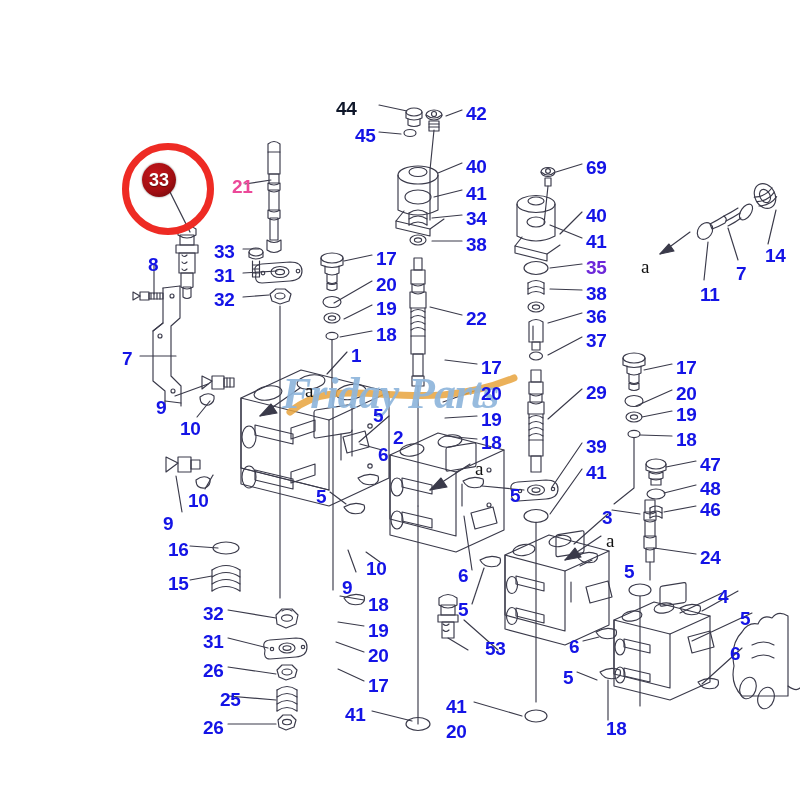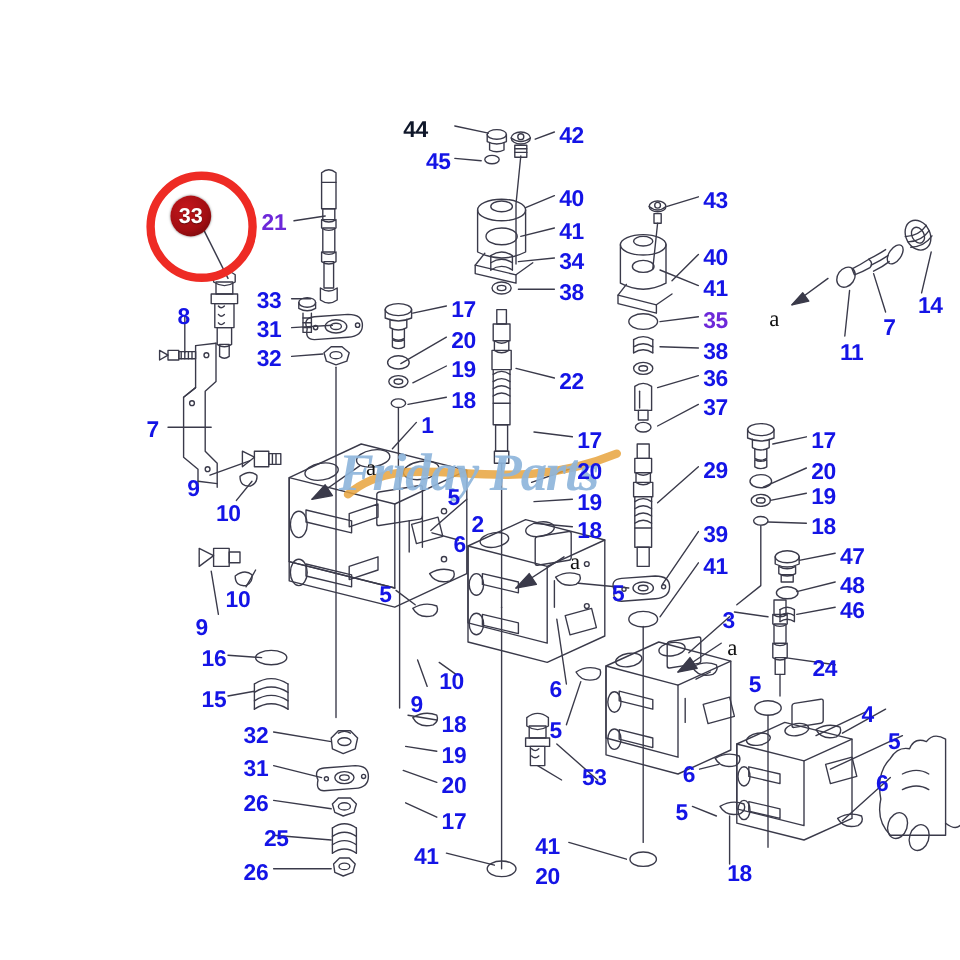--- a/index.html
+++ b/index.html
@@ -621,22 +621,22 @@
   <div id="hl-ring"></div>
   <div id="hl-badge">
     <span>33</span>
   </div>
 
   <div id="callout-layer">
       <div class="lbl" style="left: 336px; top: 99px; color: #0f172a;">44</div>
       <div class="lbl" style="left: 466px; top: 104px; color: rgb(20, 20, 230);">42</div>
       <div class="lbl" style="left: 355px; top: 126px; color: rgb(20, 20, 230);">45</div>
       <div class="lbl" style="left: 466px; top: 157px; color: rgb(20, 20, 230);">40</div>
-      <div class="lbl" style="left: 586px; top: 158px; color: rgb(20, 20, 230);">43</div>
-      <div class="lbl" style="left: 218px; top: 177px; color: #6d28d9;">21</div>
+      <div class="lbl" style="left: 586px; top: 158px; color: rgb(20, 20, 230);">69</div>
+      <div class="lbl" style="left: 232px; top: 177px; color: #ec4899;">21</div>
       <div class="lbl" style="left: 466px; top: 184px; color: rgb(20, 20, 230);">41</div>
       <div class="lbl" style="left: 586px; top: 206px; color: rgb(20, 20, 230);">40</div>
       <div class="lbl" style="left: 466px; top: 209px; color: rgb(20, 20, 230);">34</div>
       <div class="lbl" style="left: 586px; top: 232px; color: rgb(20, 20, 230);">41</div>
       <div class="lbl" style="left: 466px; top: 235px; color: rgb(20, 20, 230);">38</div>
       <div class="lbl" style="left: 214px; top: 242px; color: rgb(20, 20, 230);">33</div>
       <div class="lbl" style="left: 765px; top: 246px; color: rgb(20, 20, 230);">14</div>
       <div class="lbl" style="left: 376px; top: 249px; color: rgb(20, 20, 230);">17</div>
       <div class="lbl" style="left: 586px; top: 258px; color: #6d28d9;">35</div>
       <div class="lbl" style="left: 736px; top: 264px; color: rgb(20, 20, 230);">7</div>
@@ -672,21 +672,21 @@
       <div class="lbl" style="left: 700px; top: 455px; color: rgb(20, 20, 230);">47</div>
       <div class="lbl" style="left: 316px; top: 487px; color: rgb(20, 20, 230);">5</div>
       <div class="lbl" style="left: 700px; top: 479px; color: rgb(20, 20, 230);">48</div>
       <div class="lbl" style="left: 510px; top: 486px; color: rgb(20, 20, 230);">5</div>
       <div class="lbl" style="left: 163px; top: 514px; color: rgb(20, 20, 230);">9</div>
       <div class="lbl" style="left: 700px; top: 500px; color: rgb(20, 20, 230);">46</div>
       <div class="lbl" style="left: 188px; top: 491px; color: rgb(20, 20, 230);">10</div>
       <div class="lbl" style="left: 602px; top: 508px; color: rgb(20, 20, 230);">3</div>
       <div class="lbl" style="left: 366px; top: 559px; color: rgb(20, 20, 230);">10</div>
       <div class="lbl" style="left: 342px; top: 578px; color: rgb(20, 20, 230);">9</div>
-      <div class="lbl" style="left: 677px; top: 548px; color: rgb(20, 20, 230);">24</div>
+      <div class="lbl" style="left: 700px; top: 548px; color: rgb(20, 20, 230);">24</div>
       <div class="lbl" style="left: 168px; top: 540px; color: rgb(20, 20, 230);">16</div>
       <div class="lbl" style="left: 168px; top: 574px; color: rgb(20, 20, 230);">15</div>
       <div class="lbl" style="left: 458px; top: 566px; color: rgb(20, 20, 230);">6</div>
       <div class="lbl" style="left: 624px; top: 562px; color: rgb(20, 20, 230);">5</div>
       <div class="lbl" style="left: 718px; top: 587px; color: rgb(20, 20, 230);">4</div>
       <div class="lbl" style="left: 368px; top: 595px; color: rgb(20, 20, 230);">18</div>
       <div class="lbl" style="left: 458px; top: 600px; color: rgb(20, 20, 230);">5</div>
       <div class="lbl" style="left: 203px; top: 604px; color: rgb(20, 20, 230);">32</div>
       <div class="lbl" style="left: 740px; top: 609px; color: rgb(20, 20, 230);">5</div>
       <div class="lbl" style="left: 368px; top: 621px; color: rgb(20, 20, 230);">19</div>

